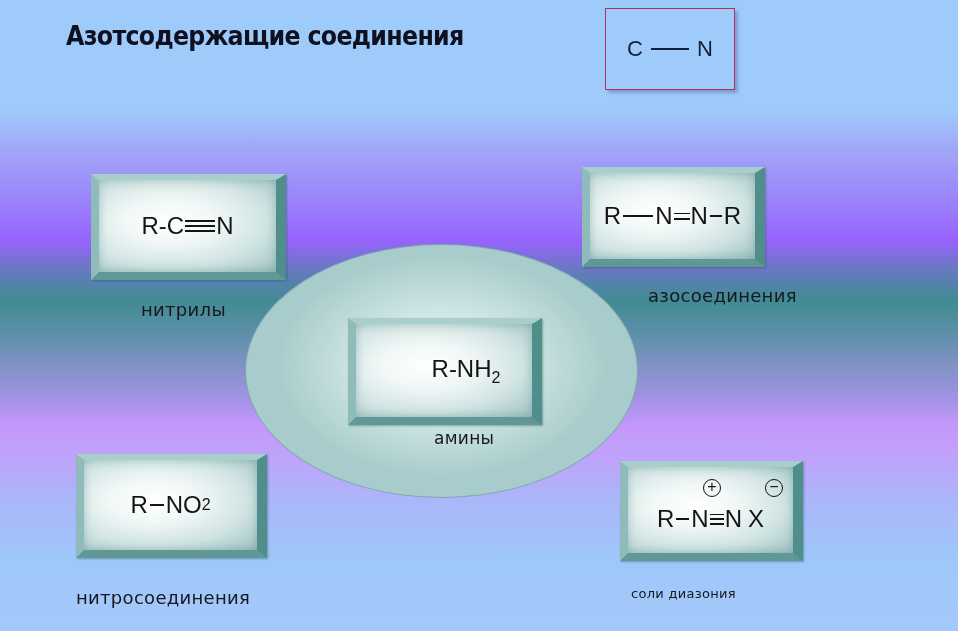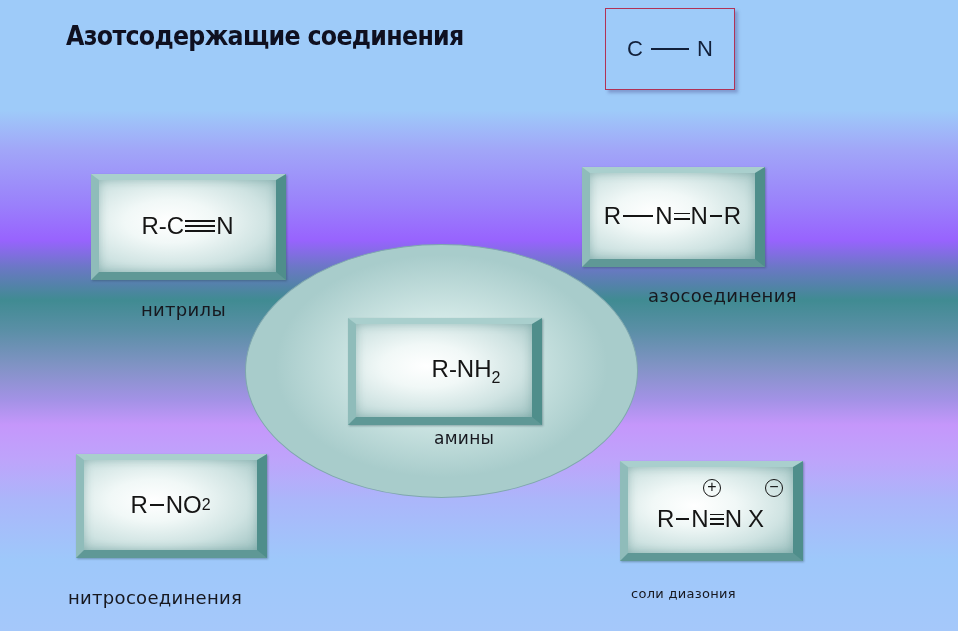--- a/index.html
+++ b/index.html
@@ -127,21 +127,21 @@
 <div class="label sm" style="left:410px; top:428px;margin-left:24px;">амины</div>
 
 <div class="box" style="left:76px; top:454px; width:191px; height:104px;">
   <span style="display:inline-flex;align-items:center;">
     <span>R</span>
     <span class="single" style="width:14px;"></span>
     <span>NO</span>
       <sub>2</sub>
   </span>
 </div>
-<div class="label" style="left:68px; top:587px;">нитросоединения</div>
+<div class="label" style="left:76px; top:587px;">нитросоединения</div>
 
 <div class="box" style="left:620px; top:461px; width:183px; height:100px; position:absolute;">
   <span class="charge" style="left:75px; top:12px;">+</span>
   <span class="charge" style="left:137px; top:12px;">−</span>
   <span style="display:inline-flex;align-items:center;margin-top:18px;">
     <span>R</span>
     <span class="single" style="width:13px;"></span>
     <span>N</span>
     <span class="triple" style="width:14px;height:11px;">
         <i></i>

